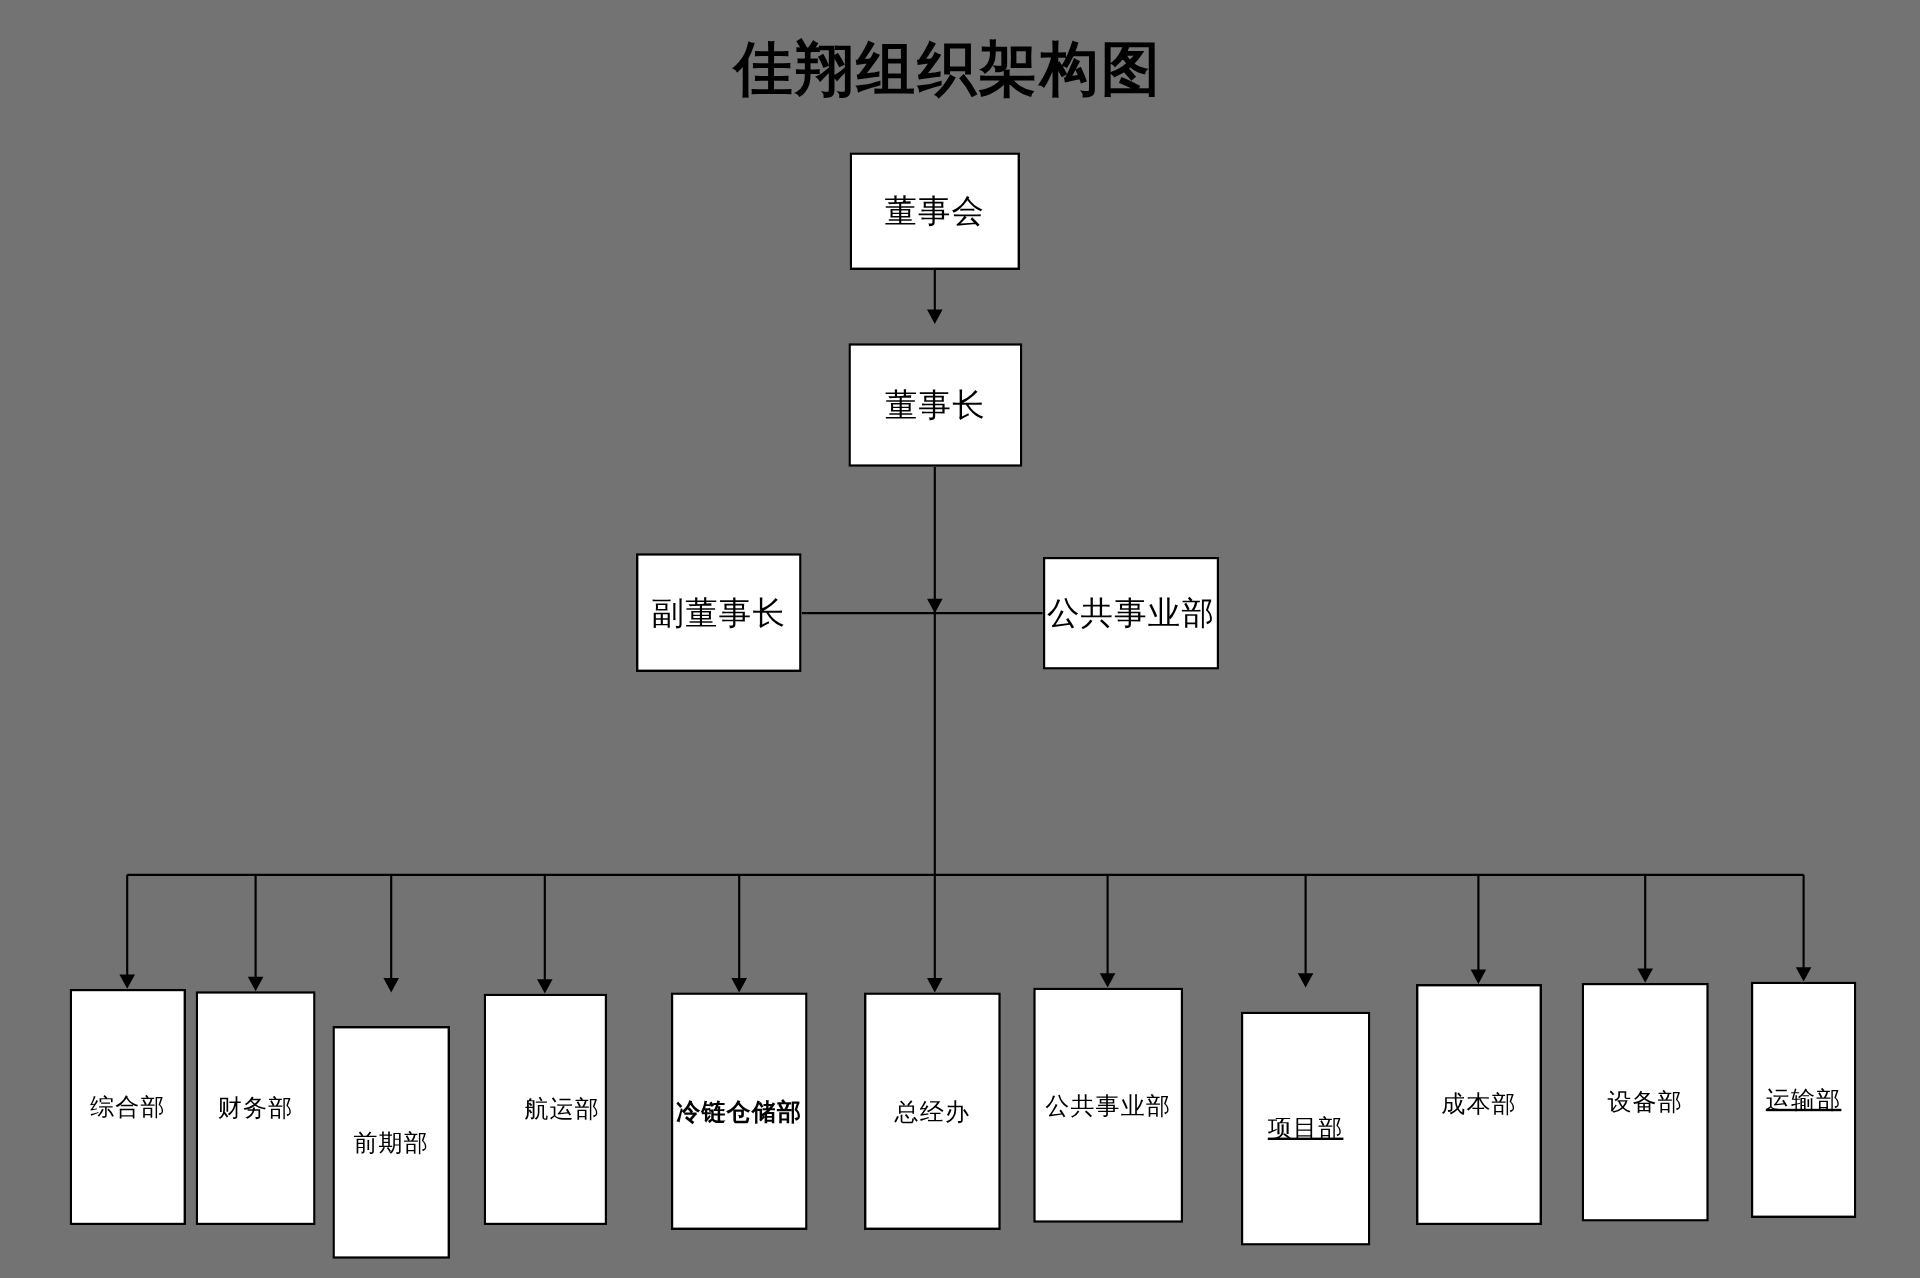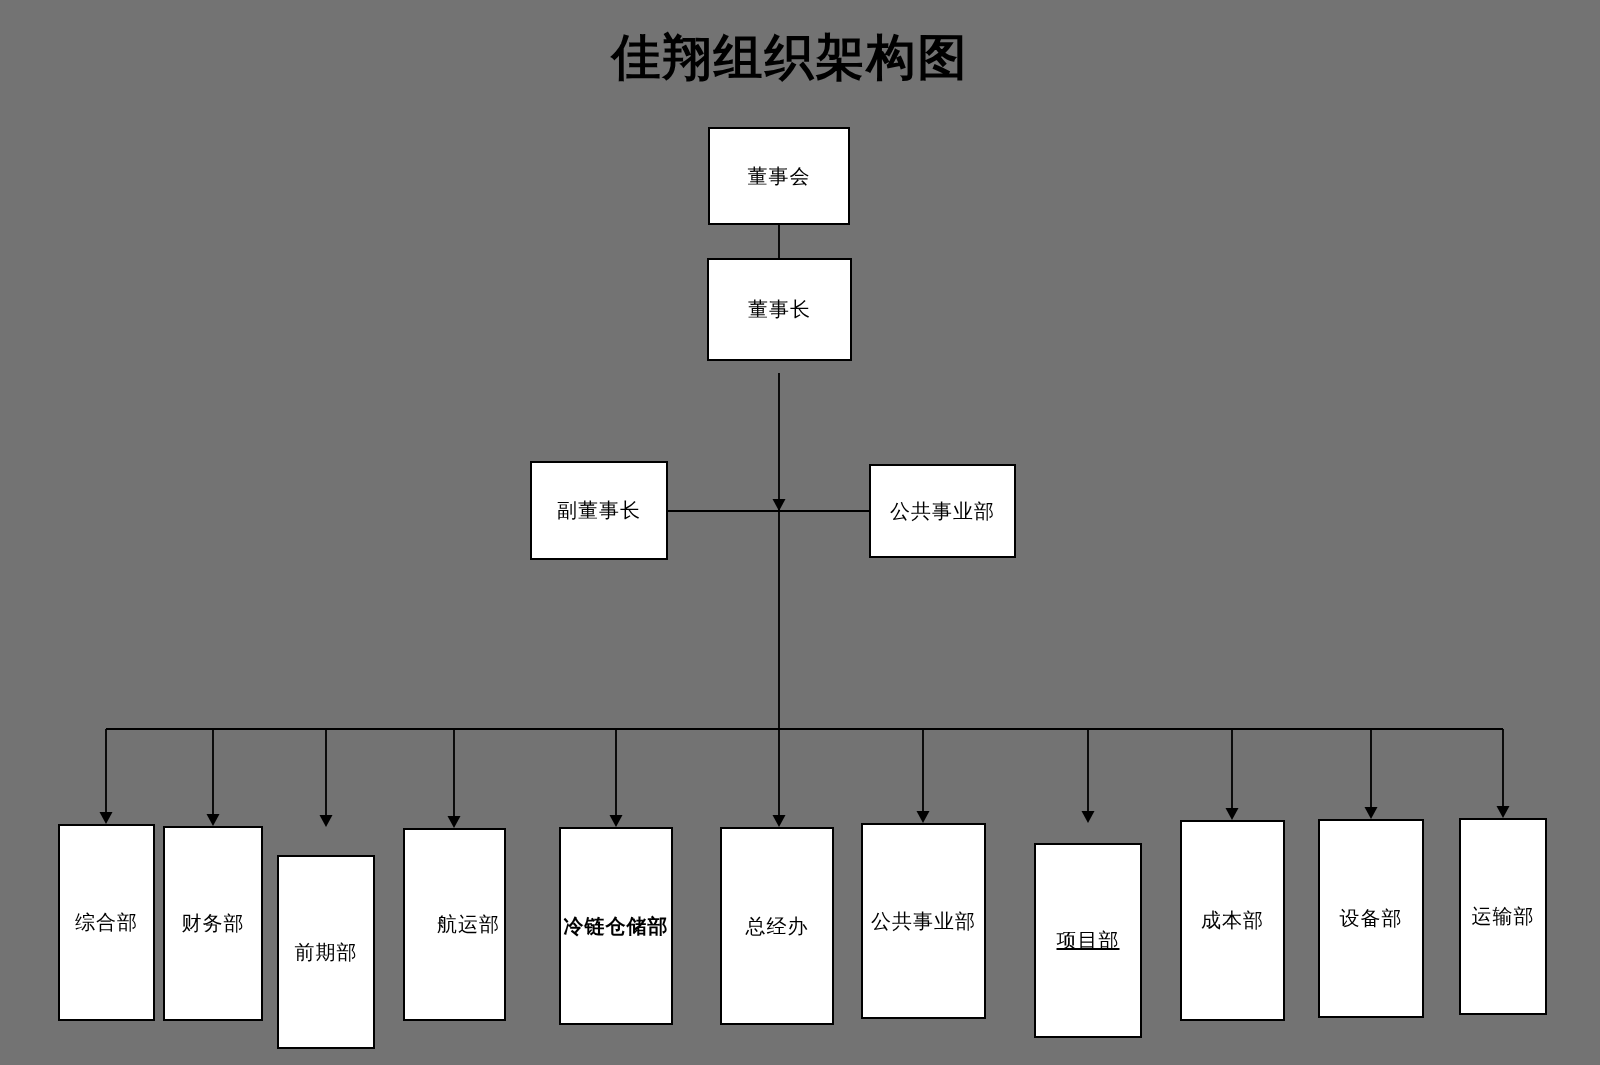--- a/index.html
+++ b/index.html
@@ -34,21 +34,21 @@
     border: 2.5px solid #000000;
     background: #ffffff;
     display: flex;
     align-items: center;
     justify-content: center;
     text-align: center;
     letter-spacing: 1px;
     color: #000000;
   }
   .node-top {
-    font-size: 20px;
+    font-size: 27px;
   }
   .node-dept {
     font-size: 20px;
   }
   .connector-layer {
     position: absolute;
     left: 0;
     top: 0;
     width: 1600px;
     height: 1065px;
@@ -128,21 +128,21 @@
     <g>
       <line x1="1503" y1="729" x2="1503" y2="807"></line>
       <polygon points="1503,818 1496.5,806 1509.5,806"></polygon>
     </g>
   </svg>
 
   <div class="chart-title">佳翔组织架构图</div>
 
   <div class="node node-top" style="left:708px; top:127px; width:142px; height:98px;">董事会</div>
 
-  <div class="node node-top" style="left:707px; top:258px; width:145px; height:103px;">董事长</div>
+  <div class="node node-top" style="left:707px; top:286px; width:145px; height:103px;">董事长</div>
 
   <div class="node node-top" style="left:530px; top:461px; width:138px; height:99px;">副董事长</div>
 
   <div class="node node-top" style="left:869px; top:464px; width:147px; height:94px;">公共事业部</div>
 
   <div class="node node-dept" style="left:58px; top:824px; width:97px; height:197px;">综合部</div>
 
   <div class="node node-dept" style="left:163px; top:826px; width:100px; height:195px;">财务部</div>
 
   <div class="node node-dept" style="left:277px; top:827px; width:98px; height:194px;margin-top:28px;">前期部</div>
@@ -154,15 +154,15 @@
   <div class="node node-dept" style="left:720px; top:827px; width:114px; height:198px;">总经办</div>
 
   <div class="node node-dept" style="left:861px; top:823px; width:125px; height:196px;">公共事业部</div>
 
   <div class="node node-dept" style="left:1034px; top:843px; width:108px; height:195px;text-decoration:underline;">项目部</div>
 
   <div class="node node-dept" style="left:1180px; top:820px; width:105px; height:201px;">成本部</div>
 
   <div class="node node-dept" style="left:1318px; top:819px; width:106px; height:199px;">设备部</div>
 
-  <div class="node node-dept" style="left:1459px; top:818px; width:88px; height:197px;">运输部</div>
+  <div class="node node-dept" style="left:1459px; top:818px; width:88px; height:197px;text-decoration:underline;">运输部</div>
 
 </div>
 
 </body></html>

